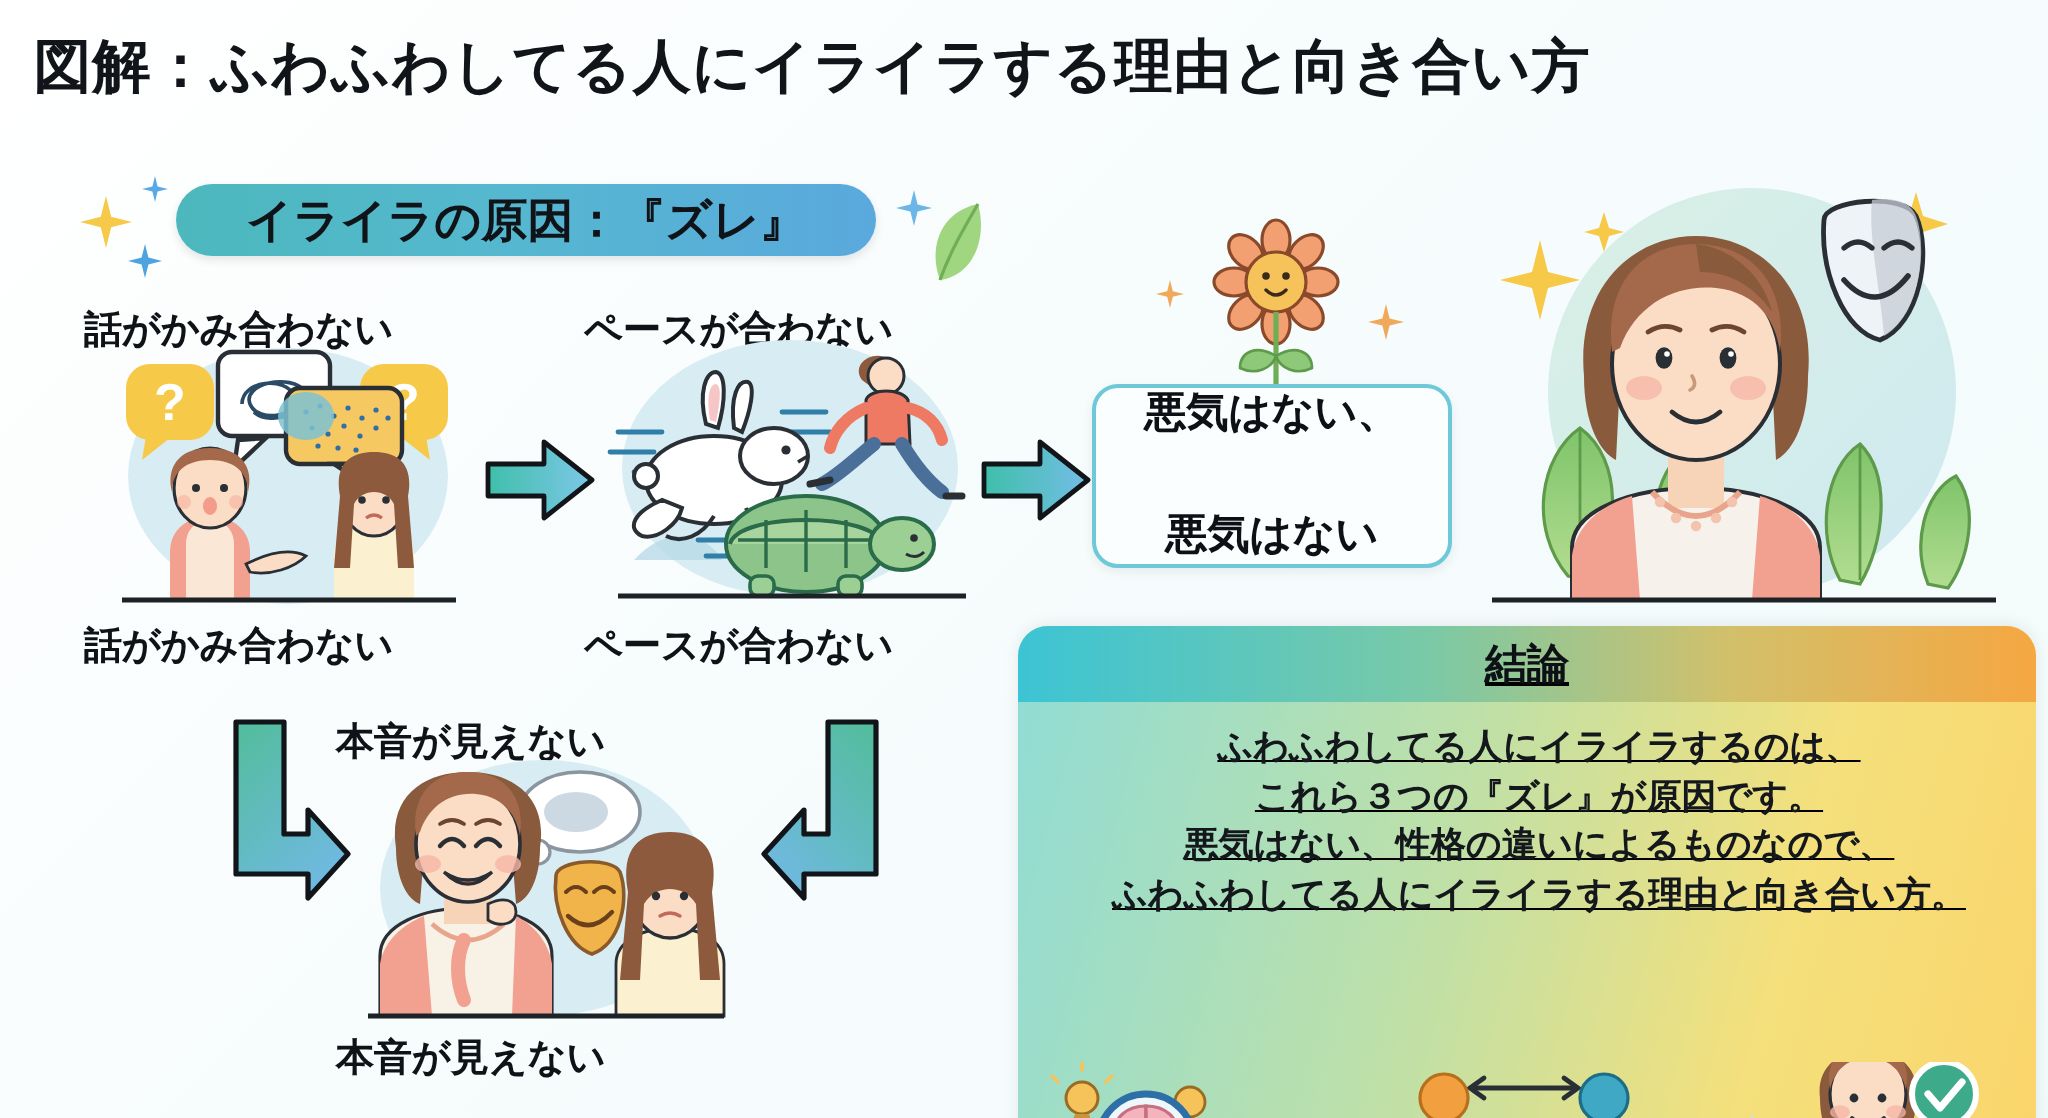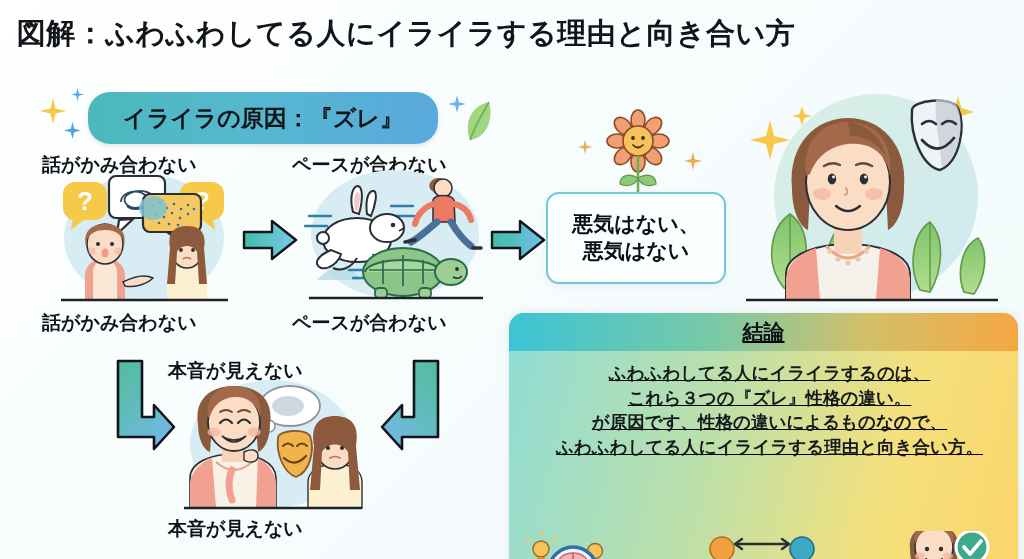--- a/index.html
+++ b/index.html
@@ -14,21 +14,21 @@
 
   
   #title{
     left:0;top:14px;width:812px;text-align:center;
     font-size:29px;font-weight:bold;color:#111418;
     letter-spacing:.5px;
   }
 
   
   #badge{
-    left:88px;top:92px;width:350px;height:52px;
+    left:88px;top:92px;width:350px;height:36px;
     border-radius:22px;
     background:linear-gradient(90deg,#4cb8bd 0%,#55b8cf 45%,#5aa9dd 100%);
     display:flex;align-items:center;justify-content:center;
     color:#101418;font-size:23px;font-weight:bold;
     box-shadow:0 2px 5px rgba(0,0,0,.10);
   }
 
   
   .spark{pointer-events:none;}
   .spark svg{display:block;}
@@ -37,21 +37,21 @@
   .panel-cap{
     font-size:19px;font-weight:bold;color:#0f1318;
     text-align:left;white-space:nowrap;
   }
 
   
   #callout{
     left:546px;top:192px;width:176px;height:88px;
     border:2.5px solid #6dc9d8;border-radius:13px;
     background:#fbfeff;
-    display:flex;flex-direction:column;align-items:center;justify-content:center;
+    display:flex;flex-direction:column;align-items:center;justify-content:space-between;
     box-shadow:0 2px 6px rgba(0,0,0,.07);
   }
   #callout .cl{font-size:21px;font-weight:bold;color:#0d1116;line-height:1.28;}
 
   
   #conclusion{
     left:509px;top:313px;width:509px;height:298px;
     border-radius:15px 15px 0 0;overflow:hidden;
     background:linear-gradient(105deg,#8fdcd6 0%,#bfe0a7 42%,#f4e07c 72%,#fbd46a 100%);
     box-shadow:0 -1px 8px rgba(0,0,0,.08);
@@ -478,22 +478,22 @@
       <path d="M60 6 L36 6 L36 62 L24 62 L24 50 L4 72 L24 94 L24 82 L60 82 Z" fill="url(#egrad2)" stroke="#111418" stroke-width="2.6" stroke-linejoin="round"></path>
     </svg>
   </div>
 
   <div class="abs" id="conclusion">
     <div id="conc-head">
       <span>結論</span>
     </div>
     <div id="conc-body">
       <div>ふわふわしてる人にイライラするのは、</div>
-      <div>これら３つの『ズレ』性格の違い。</div>
-      <div>が原因です、性格の違いによるものなので、</div>
+      <div>これら３つの『ズレ』が原因です。</div>
+      <div>悪気はない、性格の違いによるものなので、</div>
       <div>ふわふわしてる人にイライラする理由と向き合い方。</div>
     </div>
 
     <div id="conc-icons">
 
       <div class="cicon">
         <svg width="150" height="74" viewBox="0 0 150 74">
           <g>
             <circle cx="22" cy="18" r="8" fill="#f6c35a" stroke="#9a6c22" stroke-width="1.5"></circle>
             <rect x="18" y="26" width="8" height="5" rx="1.5" fill="#c9933a"></rect>

